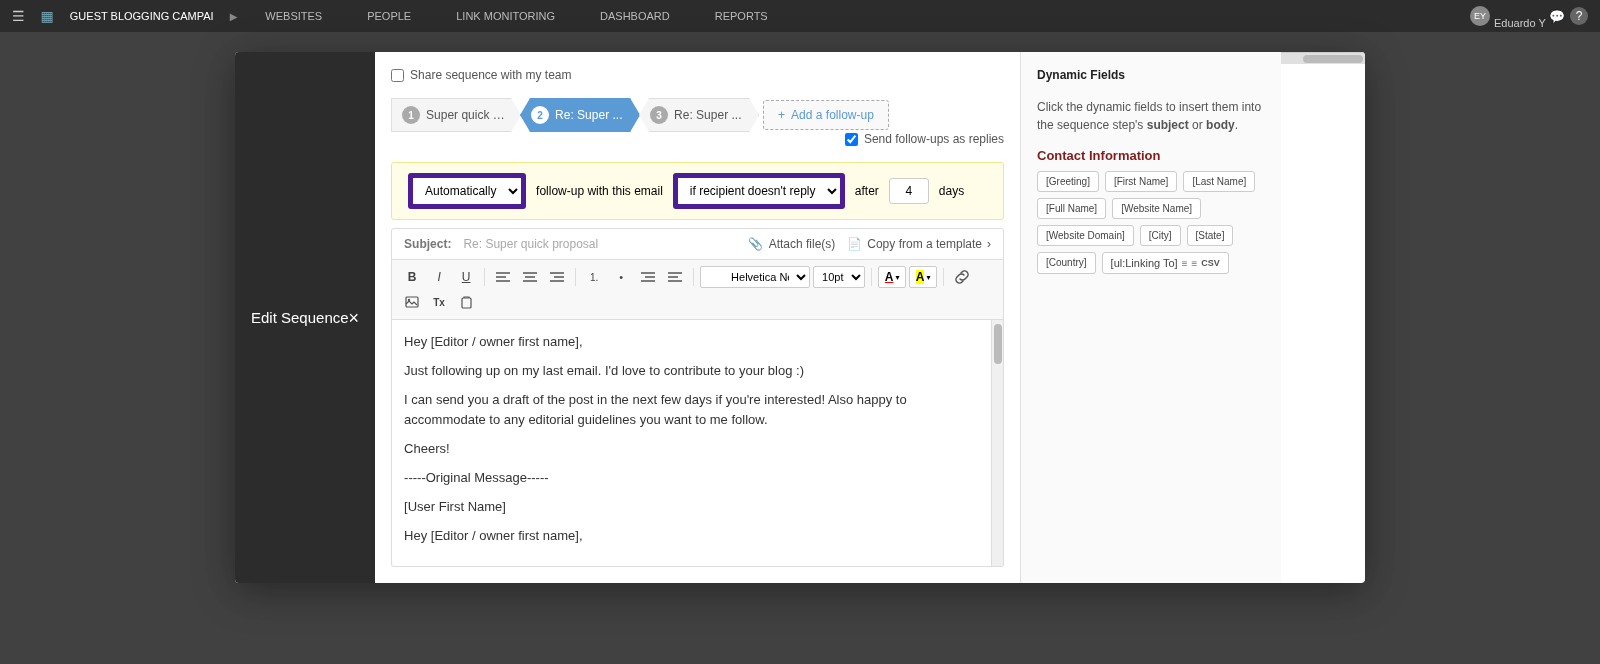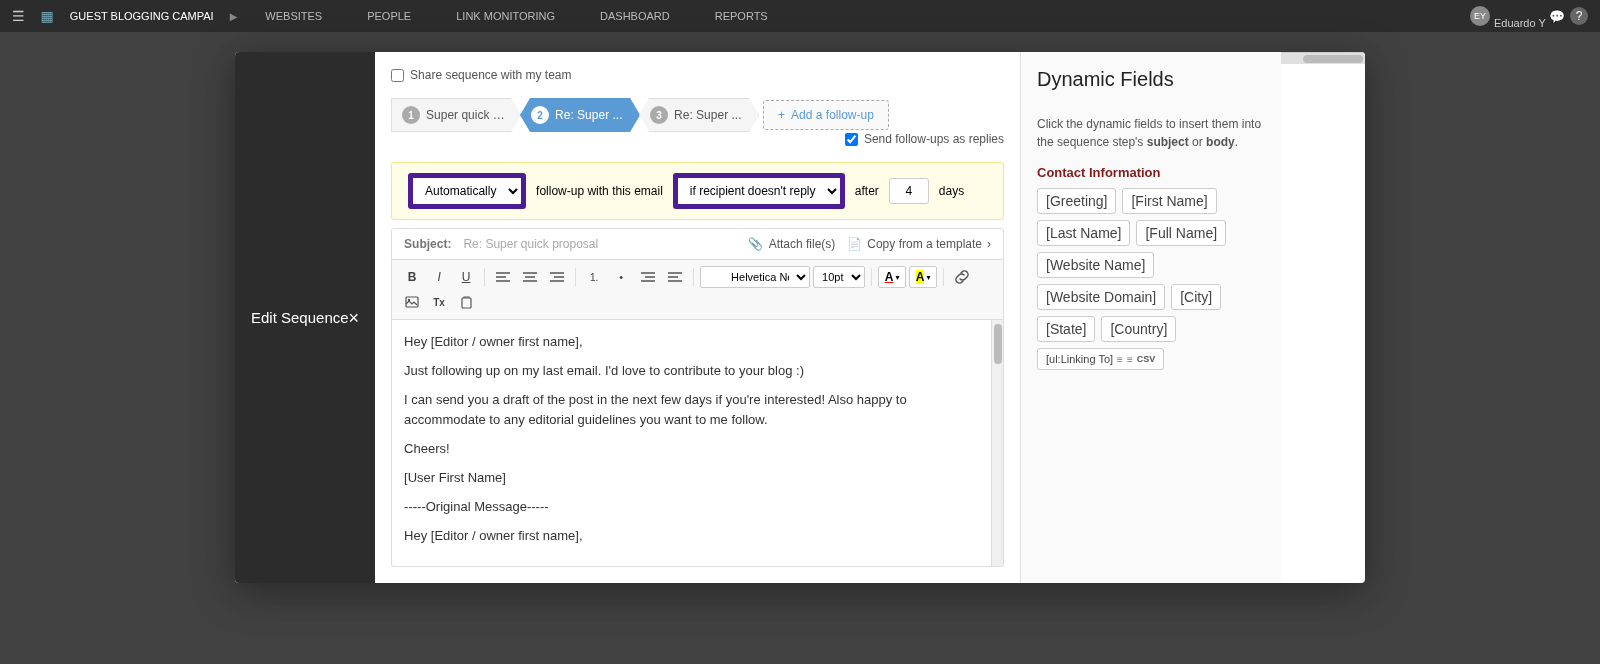--- a/index.html
+++ b/index.html
@@ -141,28 +141,28 @@
     
     .editor-area {
       border: 1px solid #ddd; border-top: none; border-radius: 0 0 3px 3px;
       min-height: 220px; padding: 12px; font-size: 13px; color: #333; background: #fff;
       overflow-y: auto; line-height: 1.6; position: relative;
     }
     .editor-area p { margin-bottom: 8px; }
 
     
     .right-panel { width: 260px; padding: 16px; overflow-y: auto; background: #fafafa; flex-shrink: 0; }
-    .right-panel-title { font-size: 20px; font-weight: 400; color: #222; margin-bottom: 24px; }
+    .right-panel-title { font-size: 12px; font-weight: 700; color: #222; margin-bottom: 16px; }
     .right-panel-desc { font-size: 12px; color: #555; line-height: 1.5; margin-bottom: 14px; }
     .right-panel-desc strong { font-weight: 600; }
     .right-section-title { font-size: 13px; font-weight: 600; color: #7f1d1d; margin-bottom: 8px; }
     .field-tags { display: flex; flex-wrap: wrap; gap: 6px; margin-bottom: 14px; }
     .field-tag {
       border: 1px solid #ccc; border-radius: 3px; padding: 4px 8px;
-      font-size: 14px; color: #444; background: #fff; cursor: pointer;
+      font-size: 10px; color: #444; background: #fff; cursor: pointer;
     }
     .field-tag-with-icons {
       display: flex; align-items: center; gap: 4px; border: 1px solid #ccc;
       border-radius: 3px; padding: 4px 8px; font-size: 11px; color: #444; background: #fff;
     }
     .field-tag-icon { font-size: 10px; color: #777; cursor: pointer; }
 
     
     ::-webkit-scrollbar { width: 8px; height: 8px; }
     ::-webkit-scrollbar-track { background: #f0f0f0; }
@@ -366,22 +366,22 @@
                 <path d="M4 3V2h5v1" fill="none" stroke="#555" stroke-width="1.2"></path>
               </svg>
           </button>
         </div>
 
         <div class="editor-area" style="position:relative;">
           <p>Hey [Editor / owner first name],</p>
           <p>Just following up on my last email. I'd love to contribute to your blog :)</p>
           <p>I can send you a draft of the post in the next few days if you're interested! Also happy to accommodate to any editorial guidelines you want to me follow.</p>
           <p>Cheers!</p>
+          <p style="margin-top:8px;">-----Original Message-----</p>
           <p>[User First Name]</p>
-          <p style="margin-top:8px;">-----Original Message-----</p>
           <p>Hey [Editor / owner first name],</p>
 
           <div style="position:absolute; right:0; top:0; bottom:0; width:12px; background:#f0f0f0; border-left:1px solid #ddd;">
             <div style="width:8px; height:40px; background:#bbb; border-radius:4px; margin:4px auto;"></div>
           </div>
         </div>
 
       </div>
 
       <div class="right-panel">

